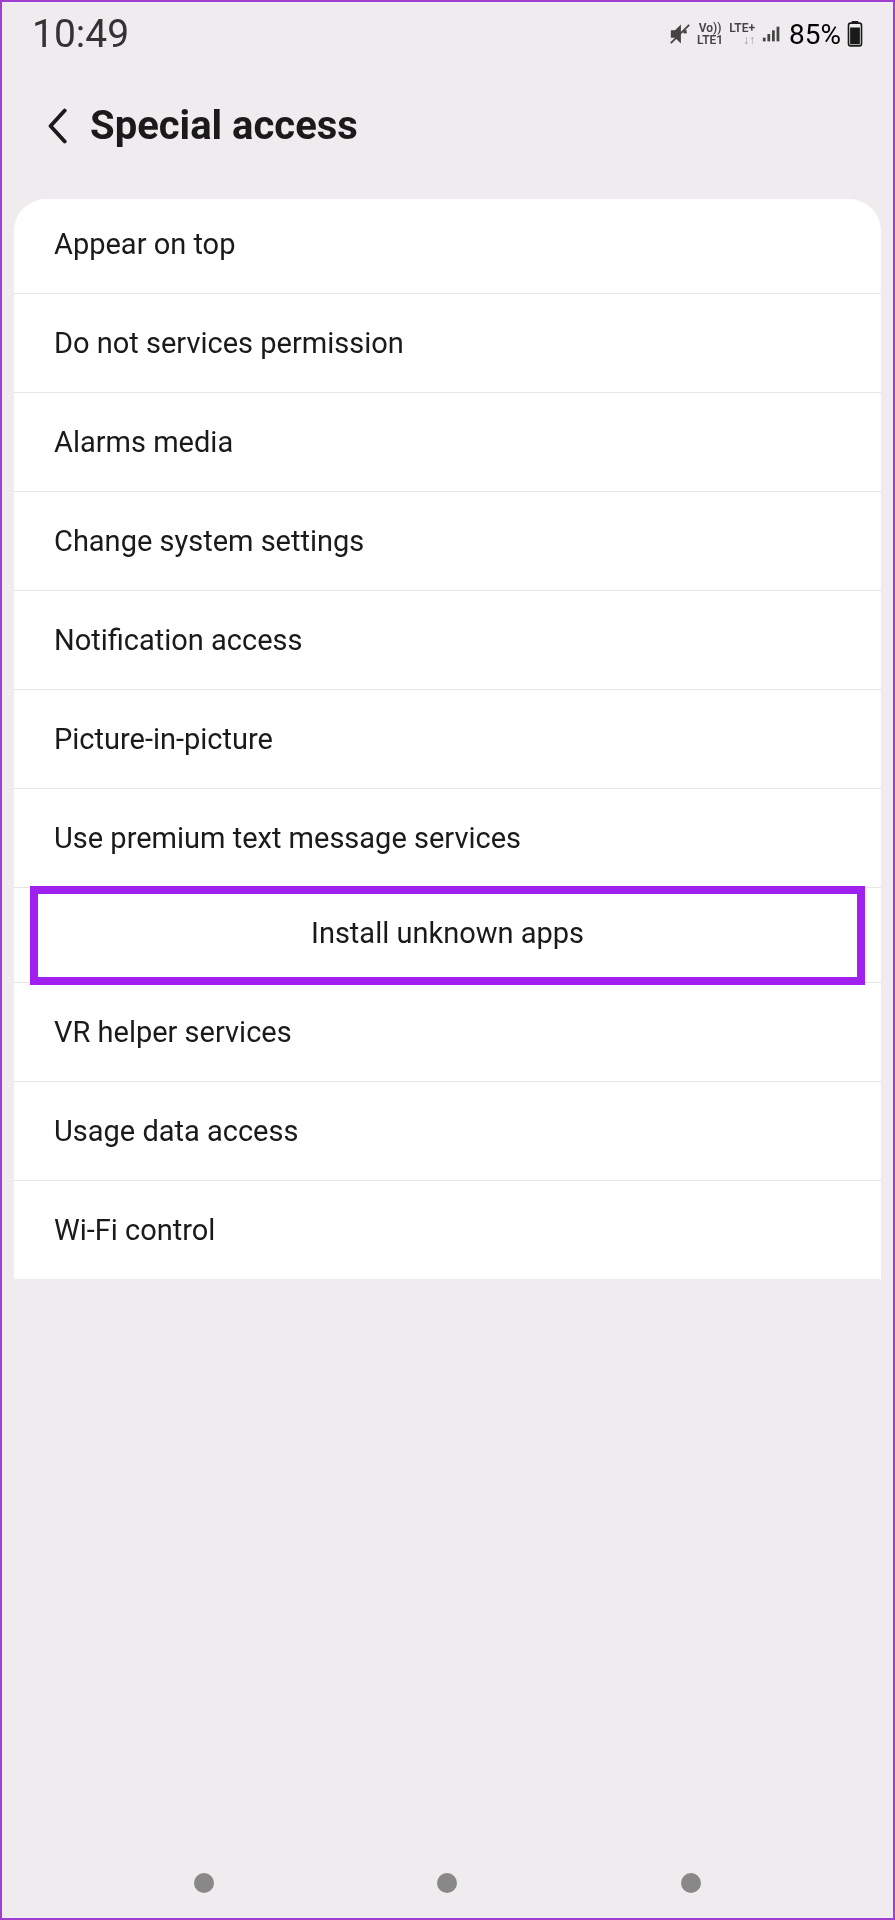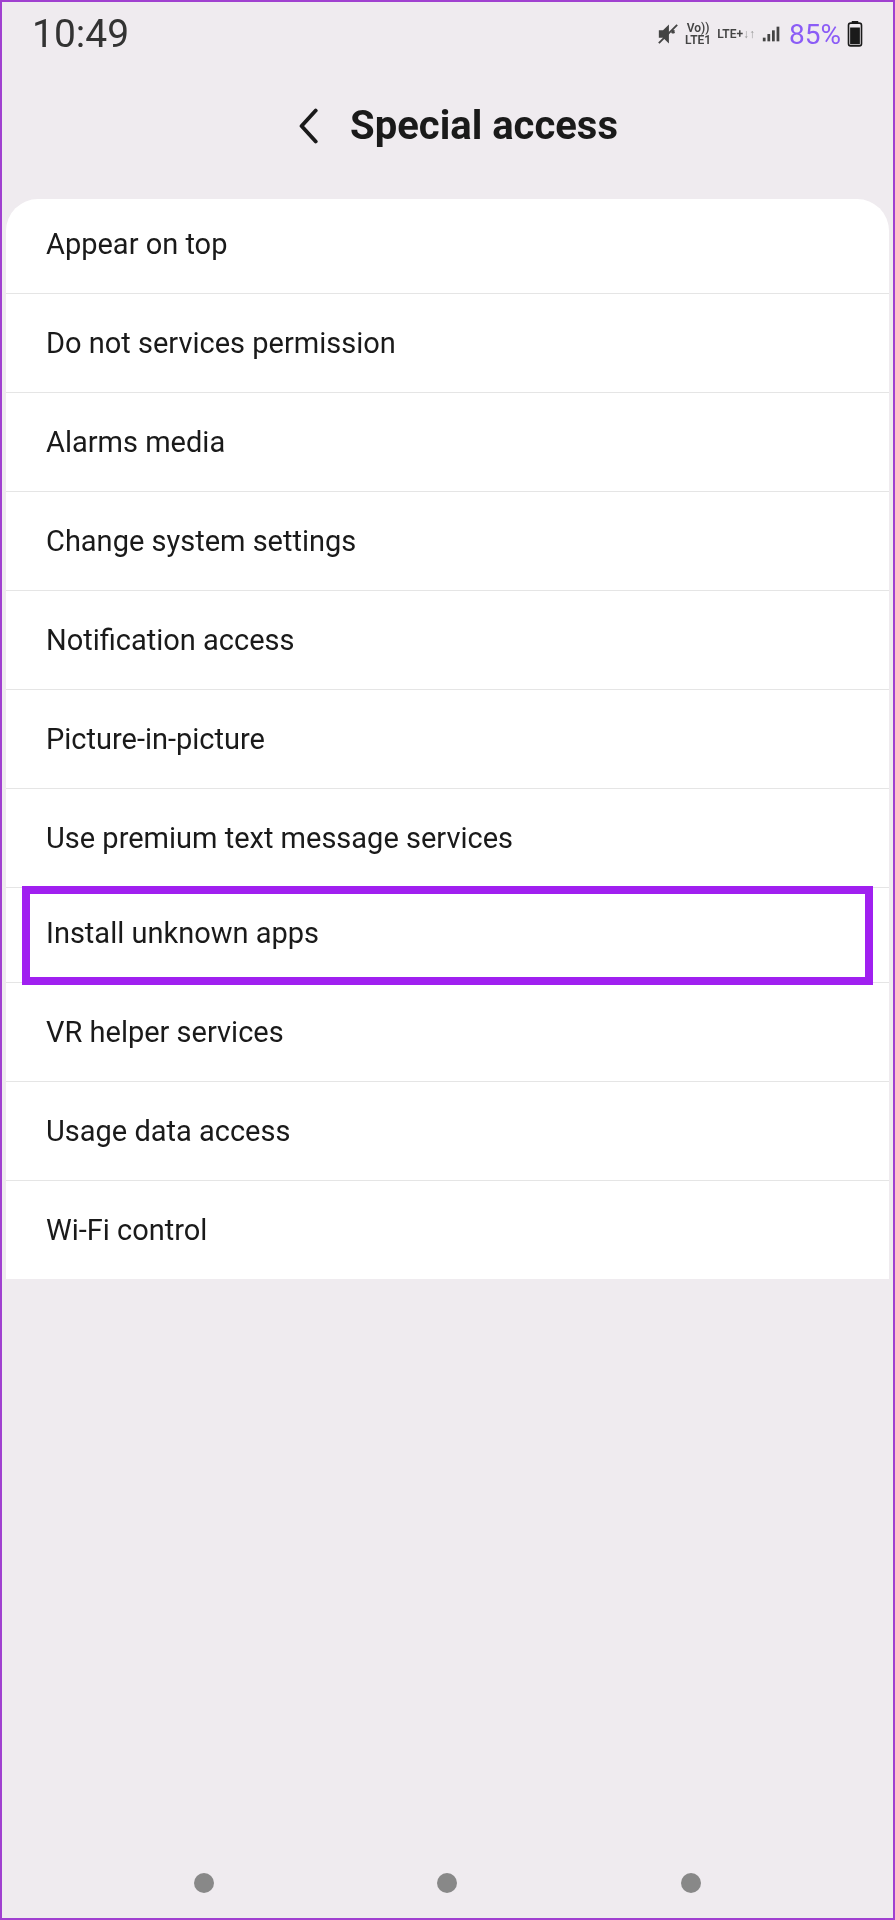--- a/index.html
+++ b/index.html
@@ -39,63 +39,63 @@
       color: #444;
     }
     .status-text {
       font-size: 12px;
       font-weight: 600;
       line-height: 1;
       color: #444;
     }
     .status-battery {
       font-size: 28px;
-      color: #8b5cf6;
+      color: #000000;
       font-weight: 400;
     }
     .header {
       display: flex;
       align-items: center;
       padding: 40px 24px 50px 40px;
-      gap: 27px;
-      justify-content: center;
+      gap: 18px;
     }
     .back-icon {
       width: 30px;
       height: 30px;
       display: flex;
       align-items: center;
       justify-content: center;
     }
     .page-title {
       font-size: 40px;
       font-weight: 700;
       color: #1a1a1a;
     }
     .list-container {
       background: #ffffff;
       border-radius: 32px 32px 0 0;
-      margin: 0 4px;
+      margin: 0 12px;
       padding: 0;
       overflow: hidden;
     }
     .list-item {
       padding: 32px 40px;
       border-bottom: 1px solid #e5e5e5;
       font-size: 29px;
       color: #1a1a1a;
       font-weight: 400;
       position: relative;
     }
     .list-item:first-child {
       padding-top: 28px;
     }
     .highlight-wrapper {
       position: relative;
       margin: 0;
+      text-align: center;
     }
     .highlight-box {
       position: absolute;
       left: 16px;
       right: 16px;
       top: -2px;
       bottom: -2px;
       border: 8px solid #a020f0;
       pointer-events: none;
       z-index: 10;
@@ -119,21 +119,21 @@
     }
     .volte-block {
       display: flex;
       flex-direction: column;
       align-items: center;
       line-height: 0.9;
       justify-content: flex-end;
     }
     .lte-block {
       display: flex;
-      flex-direction: row;
+      flex-direction: column;
       align-items: flex-end;
       line-height: 0.9;
     }
   </style>
 </head>
 <body>
 
 <div class="status-bar">
   <div class="status-time">10:49</div>
   <div class="status-right">

